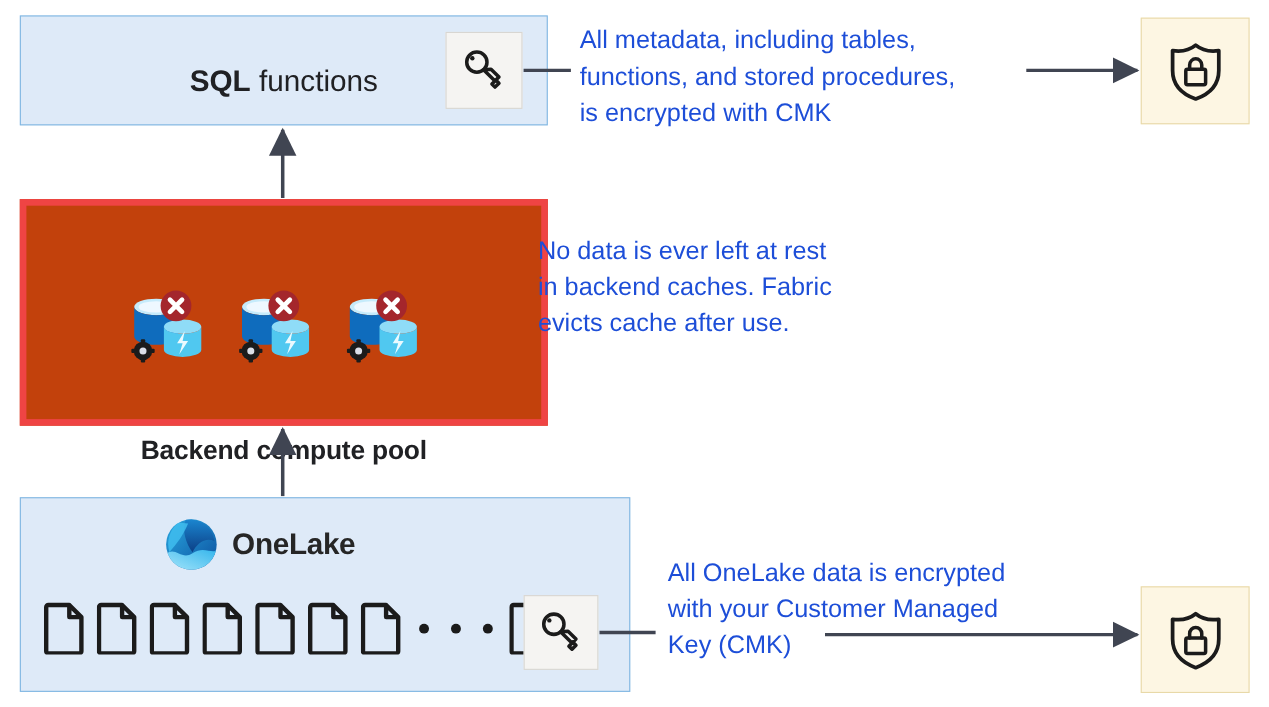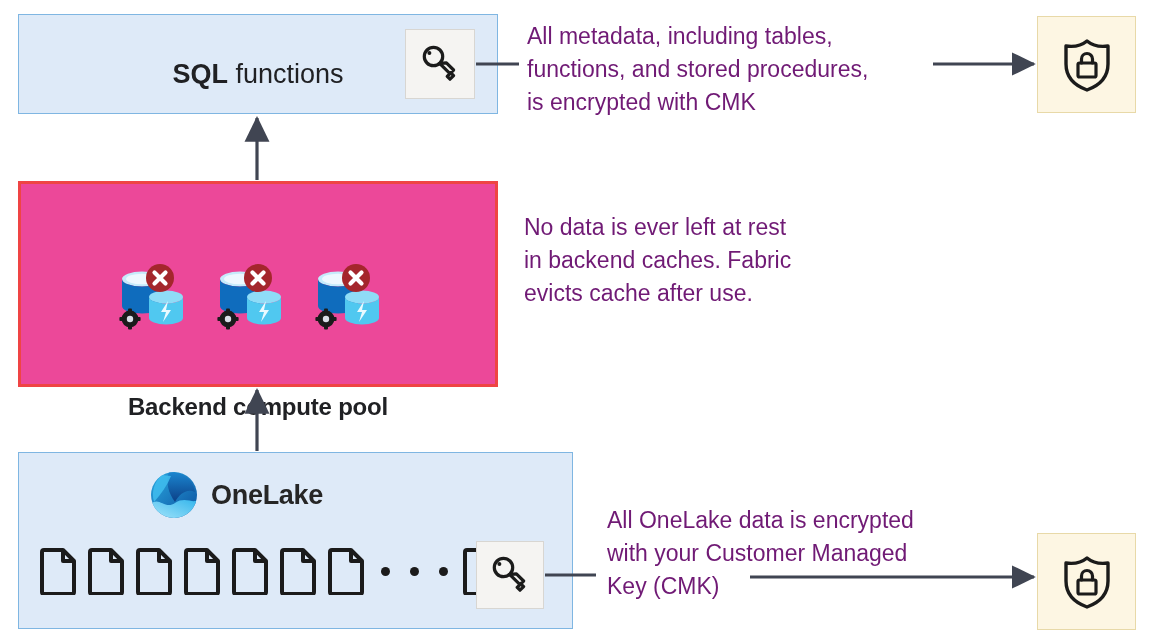--- a/index.html
+++ b/index.html
@@ -18,22 +18,22 @@
   
   .panel {
     position: absolute;
     box-sizing: border-box;
   }
   .panel-blue {
     background: #deeaf8;
     border: 1px solid #7fb6e2;
   }
   .panel-gray {
-    background: #ec4899;
-    border: 3px solid #ef4444;
+    background: #c2410c;
+    border: 6px solid #ef4444;
   }
 
   .panel-title {
     position: absolute;
     left: 0;
     width: 100%;
     text-align: center;
     color: #202124;
     white-space: nowrap;
   }
@@ -72,21 +72,21 @@
     border: 1px solid #e8d9a8;
     box-sizing: border-box;
     display: flex;
     align-items: center;
     justify-content: center;
   }
 
   
   .callout {
     position: absolute;
-    color: #701a75;
+    color: #1d4ed8;
     font-size: 23px;
     line-height: 33px;
     font-weight: 400;
     white-space: pre-line;
   }
 
   
   #arrow-layer {
     position: absolute;
     left: 0; top: 0;
@@ -339,21 +339,21 @@
     <path d="M26 4 C20 9 12 10 5 9 V27 C5 41 15 49 26 53 C37 49 47 41 47 27 V9 C40 10 32 9 26 4 Z" fill="none" stroke="#1b1b1b" stroke-width="3.4" stroke-linejoin="round"></path>
     <rect x="17" y="26" width="18" height="14" rx="1.5" fill="none" stroke="#1b1b1b" stroke-width="3.2"></rect>
     <path d="M20.5 26 V22 a5.5 5.5 0 0 1 11 0 V26" fill="none" stroke="#1b1b1b" stroke-width="3.2" stroke-linecap="round"></path>
   </svg>
 </div>
 
 <div class="callout" style="left:527px; top:20px; width:400px;">All metadata, including tables,
 functions, and stored procedures,
 is encrypted with CMK</div>
 
-<div class="callout" style="left:524px; top:211px; width:360px;">No data is ever left at rest
+<div class="callout" style="left:489px; top:211px; width:360px;">No data is ever left at rest
 in backend caches. Fabric
 evicts cache after use.</div>
 
 <div class="callout" style="left:607px; top:504px; width:400px;">All OneLake data is encrypted
 with your Customer Managed
 Key (CMK)</div>
 
 <svg id="arrow-layer">
   <defs>
     <marker id="arrowhead" markerWidth="9" markerHeight="9" refX="7.4" refY="4.5" orient="auto" markerUnits="strokeWidth">

